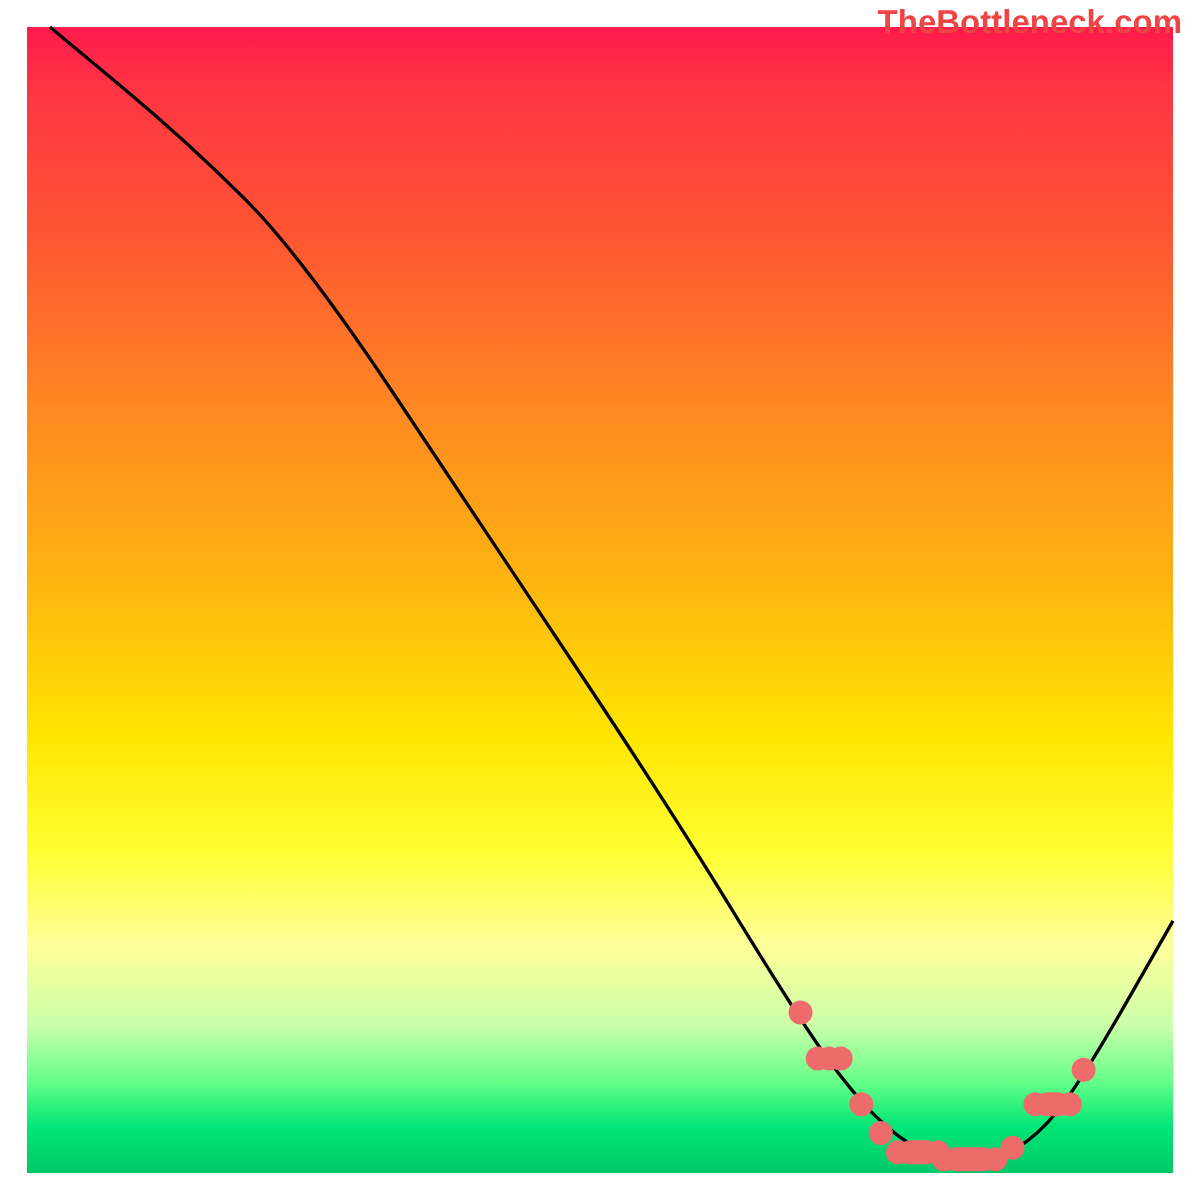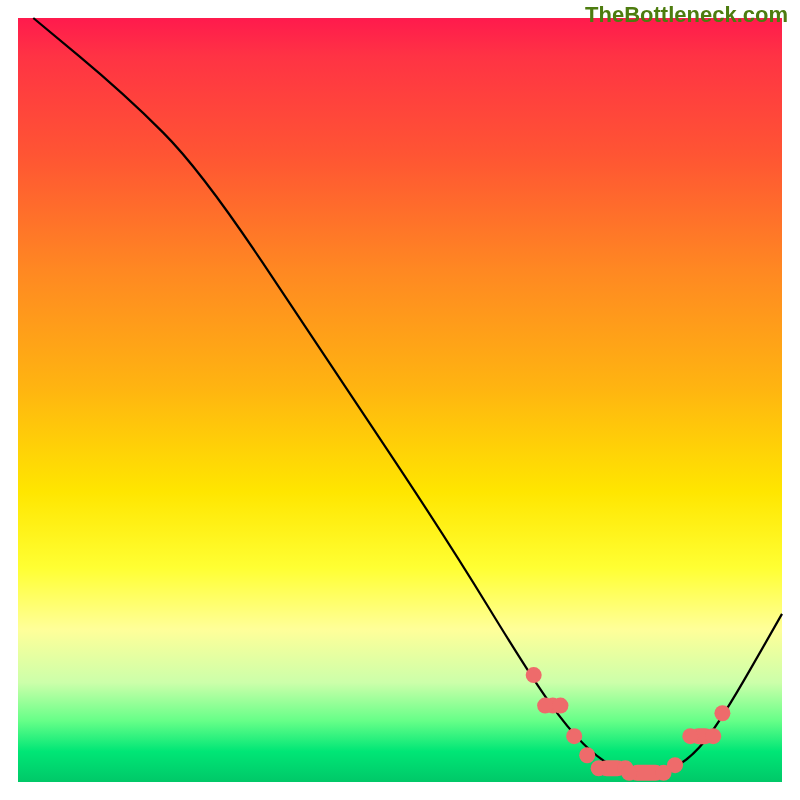--- a/index.html
+++ b/index.html
@@ -36,21 +36,21 @@
       #00e676 96%,
       #00c868 100%
     );
   }
   .watermark {
     position: absolute;
     top: 2px;
     right: 12px;
     font-size: 22px;
     font-weight: bold;
-    color: #4d7c0f;
+    color: #ef4444;
     letter-spacing: 0px;
   }
   svg.overlay {
     position: absolute;
     left: 0;
     top: 0;
     width: 800px;
     height: 800px;
     pointer-events: none;
   }

